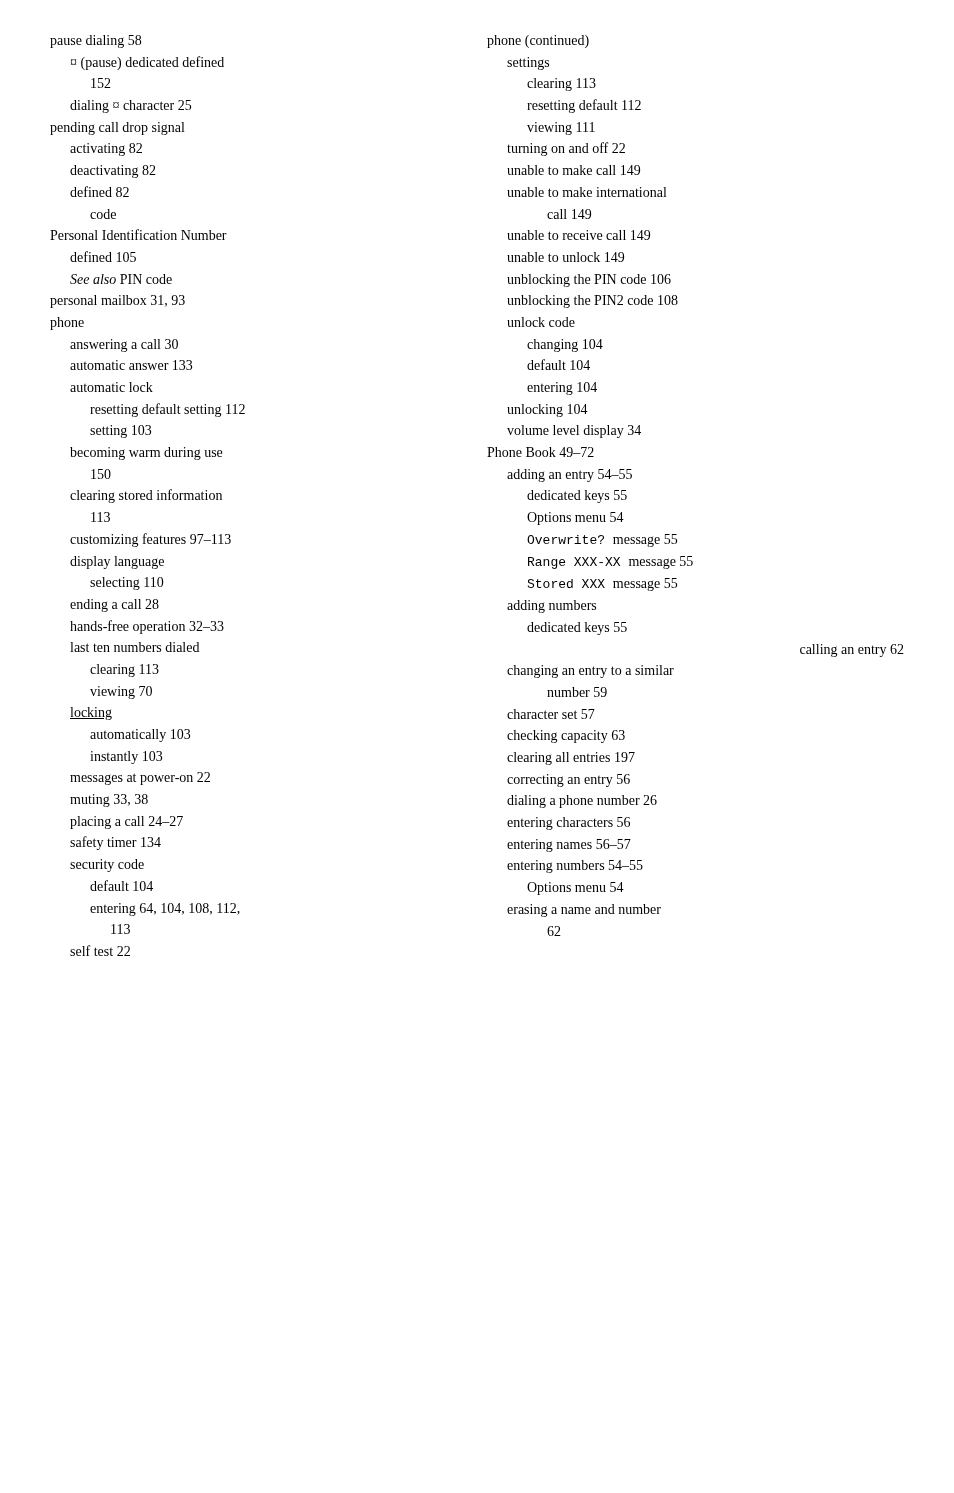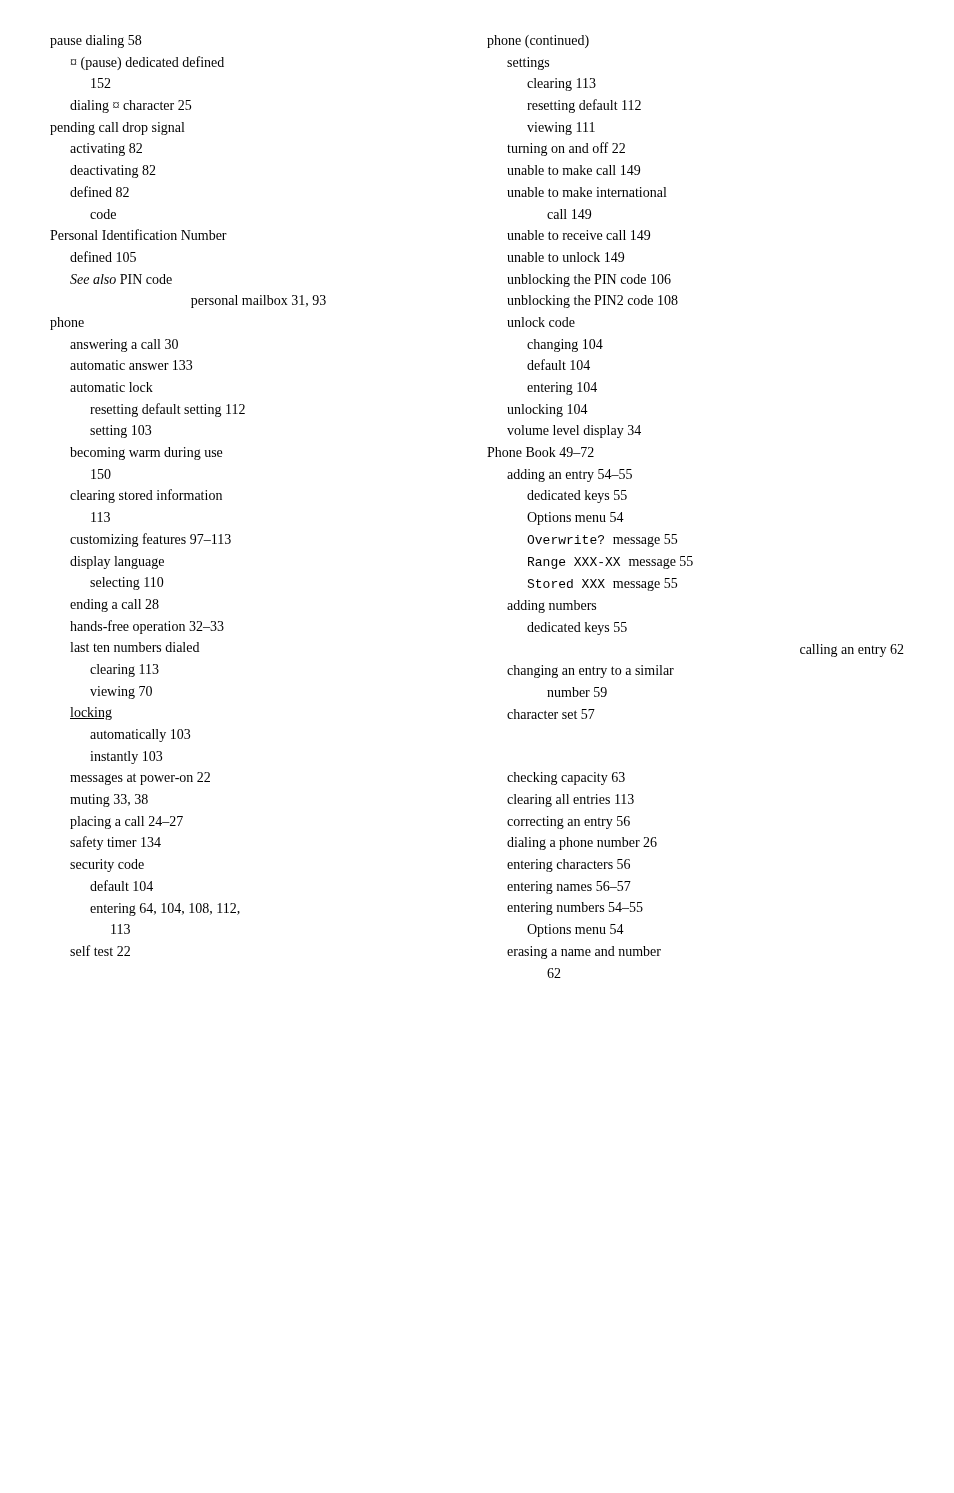--- a/index.html
+++ b/index.html
@@ -33,21 +33,21 @@
       <span style="display: block; padding-left: 40px; line-height: 1.55;">152</span>
       <span style="display: block; padding-left: 20px; line-height: 1.55;">dialing ¤ character  25</span>
       <span style="display: block; padding-left: 0px; line-height: 1.55;">pending call drop signal</span>
       <span style="display: block; padding-left: 20px; line-height: 1.55;">activating  82</span>
       <span style="display: block; padding-left: 20px; line-height: 1.55;">deactivating  82</span>
       <span style="display: block; padding-left: 20px; line-height: 1.55;">defined  82</span>
       <span style="display: block; padding-left: 40px; line-height: 1.55;">code</span>
       <span style="display: block; padding-left: 0px; line-height: 1.55;">Personal Identification Number</span>
       <span style="display: block; padding-left: 20px; line-height: 1.55;">defined  105</span>
       <span style="display: block; padding-left: 20px; line-height: 1.55;"><em>See also</em> PIN code</span>
-      <span style="display: block; padding-left: 0px; line-height: 1.55; text-align: center;">personal mailbox  31, 93</span>
+      <span style="display: block; padding-left: 0px; line-height: 1.55;">personal mailbox  31, 93</span>
       <span style="display: block; padding-left: 0px; line-height: 1.55;">phone</span>
       <span style="display: block; padding-left: 20px; line-height: 1.55;">answering a call  30</span>
       <span style="display: block; padding-left: 20px; line-height: 1.55;">automatic answer  133</span>
       <span style="display: block; padding-left: 20px; line-height: 1.55;">automatic lock</span>
       <span style="display: block; padding-left: 40px; line-height: 1.55;">resetting default setting  112</span>
       <span style="display: block; padding-left: 40px; line-height: 1.55;">setting  103</span>
       <span style="display: block; padding-left: 20px; line-height: 1.55;">becoming warm during use</span>
       <span style="display: block; padding-left: 40px; line-height: 1.55;">150</span>
       <span style="display: block; padding-left: 20px; line-height: 1.55;">clearing stored information</span>
       <span style="display: block; padding-left: 40px; line-height: 1.55;">113</span>
@@ -98,22 +98,22 @@
       <span style="display: block; padding-left: 40px; line-height: 1.55;">Options menu  54</span>
       <span style="display: block; padding-left: 40px; line-height: 1.55;"><span style="font-family: &quot;Courier New&quot;, Courier, monospace; font-size: 13px;">Overwrite? </span>message  55</span>
       <span style="display: block; padding-left: 40px; line-height: 1.55;"><span style="font-family: &quot;Courier New&quot;, Courier, monospace; font-size: 13px;">Range XXX-XX </span>message  55</span>
       <span style="display: block; padding-left: 40px; line-height: 1.55;"><span style="font-family: &quot;Courier New&quot;, Courier, monospace; font-size: 13px;">Stored XXX </span>message  55</span>
       <span style="display: block; padding-left: 20px; line-height: 1.55;">adding numbers</span>
       <span style="display: block; padding-left: 40px; line-height: 1.55;">dedicated keys  55</span>
       <span style="display: block; padding-left: 20px; line-height: 1.55; text-align: right;">calling an entry  62</span>
       <span style="display: block; padding-left: 20px; line-height: 1.55;">changing an entry to a similar</span>
       <span style="display: block; padding-left: 60px; line-height: 1.55;">number  59</span>
       <span style="display: block; padding-left: 20px; line-height: 1.55;">character set  57</span>
-      <span style="display: block; padding-left: 20px; line-height: 1.55; margin-top: 42px;">checking capacity  63</span>
-      <span style="display: block; padding-left: 20px; line-height: 1.55;">clearing all entries  113</span>
+      <span style="display: block; padding-left: 20px; line-height: 1.55;">checking capacity  63</span>
+      <span style="display: block; padding-left: 20px; line-height: 1.55;">clearing all entries  197</span>
       <span style="display: block; padding-left: 20px; line-height: 1.55;">correcting an entry  56</span>
       <span style="display: block; padding-left: 20px; line-height: 1.55;">dialing a phone number  26</span>
       <span style="display: block; padding-left: 20px; line-height: 1.55;">entering characters  56</span>
       <span style="display: block; padding-left: 20px; line-height: 1.55;">entering names  56–57</span>
       <span style="display: block; padding-left: 20px; line-height: 1.55;">entering numbers  54–55</span>
       <span style="display: block; padding-left: 40px; line-height: 1.55;">Options menu  54</span>
       <span style="display: block; padding-left: 20px; line-height: 1.55;">erasing a name and number</span>
       <span style="display: block; padding-left: 60px; line-height: 1.55;">62</span>
     </div>
 </div>

